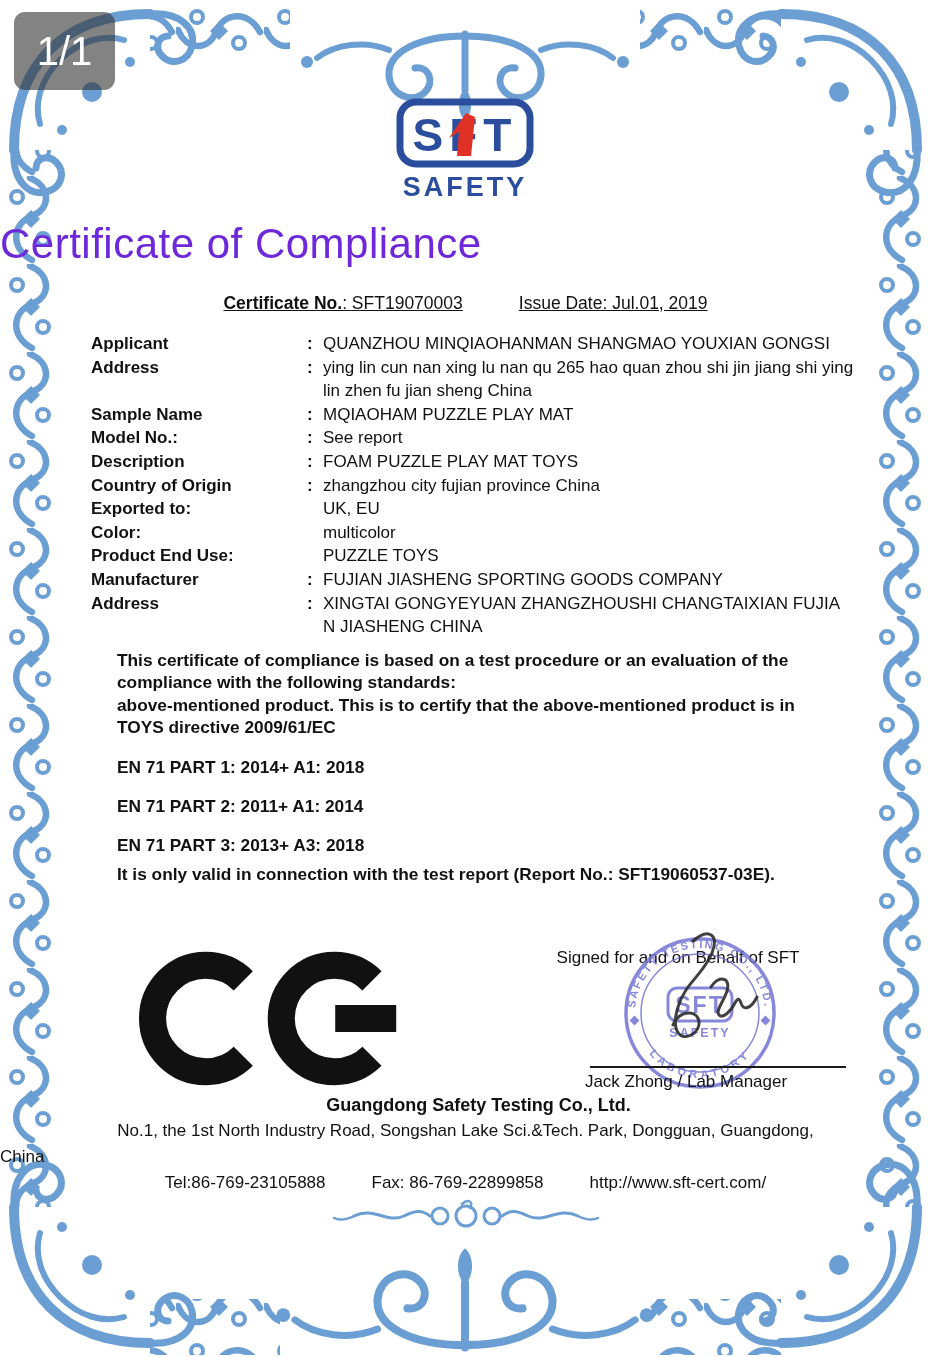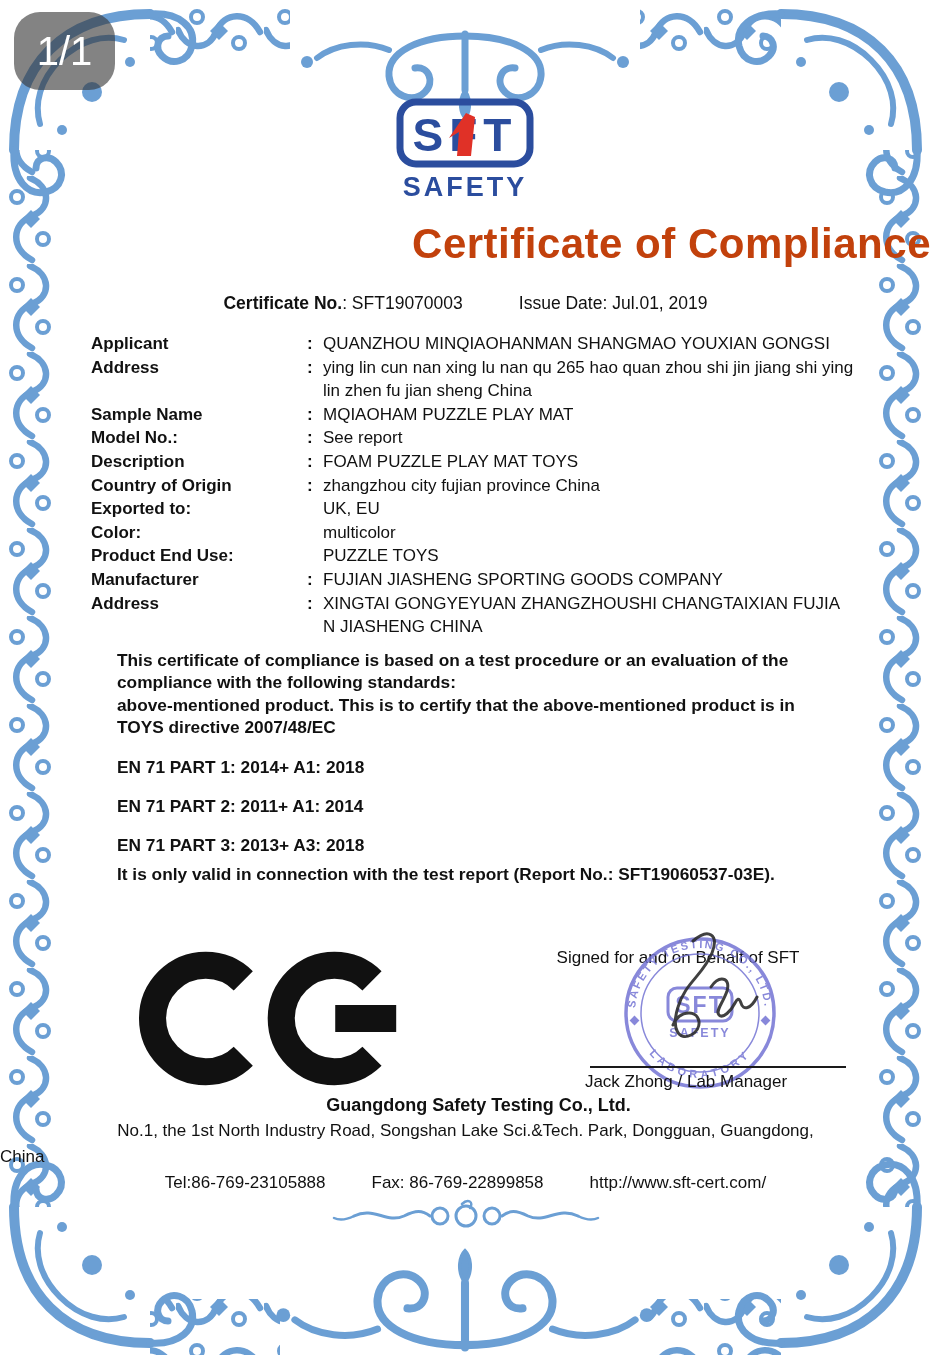--- a/index.html
+++ b/index.html
@@ -3,27 +3,27 @@
 <meta charset="utf-8">
 <style>
   html,body{margin:0;padding:0;background:#ffffff;width:931px;height:1357px;overflow:hidden;
     font-family:"Liberation Sans","DejaVu Sans",sans-serif;color:#111;}
   .page{position:relative;width:931px;height:1357px;background:#fff;}
   .abs{position:absolute;}
   svg{display:block;}
   .border-layer{position:absolute;inset:0;z-index:1;pointer-events:none;}
   .content{position:absolute;inset:0;z-index:2;}
   
-  .badge{left:14px;top:12px;width:101px;height:78px;border-radius:26px;
+  .badge{left:14px;top:12px;width:101px;height:78px;border-radius:11px;
     background:rgba(55,55,55,0.62);color:#fff;font-size:40px;display:flex;
     align-items:center;justify-content:center;z-index:3;}
   
-  .title{top:220px;left:0;width:100%;text-align:right;font-size:42px;font-weight:bold;
-    letter-spacing:0.5px;color:#c2410c;}
-  .certline{top:293px;left:0;width:100%;display:flex;justify-content:center;gap:56px;font-size:17.5px;}
+  .title{top:220px;left:0;width:100%;text-align:left;font-size:42px;font-weight:normal;
+    letter-spacing:0.5px;color:#6d28d9;}
+  .certline{top:293px;left:0;width:100%;display:flex;justify-content:center;gap:56px;font-size:17.5px;text-decoration:underline;}
   .certline .b{font-weight:bold;}
   
   .fields{top:332px;left:91px;width:770px;font-size:17px;line-height:23.6px;}
   .frow{display:grid;grid-template-columns:216px 16px 1fr;}
   .flabel{font-weight:bold;}
   .fcolon{font-weight:bold;}
   .fvalue{white-space:pre-line;}
   
   .statement{top:649px;left:117px;width:712px;font-weight:bold;font-size:17.3px;line-height:22.4px;}
   .stline{white-space:nowrap;}
@@ -187,21 +187,21 @@
         <div class="fcolon">:</div>
         <div class="fvalue">XINGTAI GONGYEYUAN ZHANGZHOUSHI CHANGTAIXIAN FUJIA
 N JIASHENG CHINA</div>
       </div>
     </div>
 
     <div class="abs statement">
       <div class="stline">This certificate of compliance is based on a test procedure or an evaluation of the</div>
       <div class="stline">compliance with the following standards:</div>
       <div class="stline">above-mentioned product. This is to certify that the above-mentioned product is in</div>
-      <div class="standard">TOYS directive 2007/48/EC</div>
+      <div class="standard">TOYS directive 2009/61/EC</div>
       <div class="standard sp">EN 71 PART 1: 2014+ A1: 2018</div>
       <div class="standard sp">EN 71 PART 2: 2011+ A1: 2014</div>
       <div class="standard sp">EN 71 PART 3: 2013+ A3: 2018</div>
       <div class="validity">It is only valid in connection with the test report (Report No.: SFT19060537-03E).</div>
     </div>
 
     <svg class="abs ce" width="292" height="150" viewBox="0 0 300 155">
       <g stroke="#111" stroke-width="28" fill="none">
         <path d="M110 38 A55 55 0 1 0 110 116"></path>
         <path d="M243 38 A55 55 0 1 0 243 116"></path>

